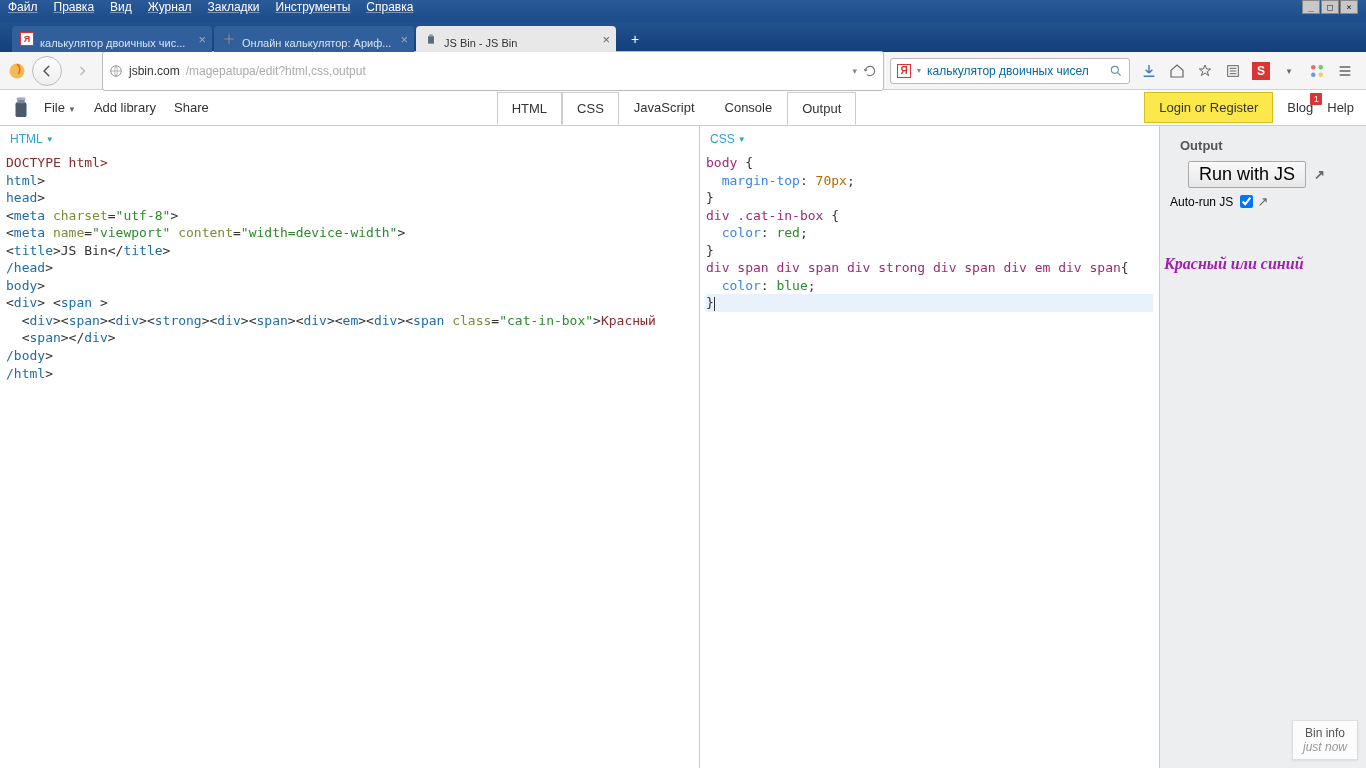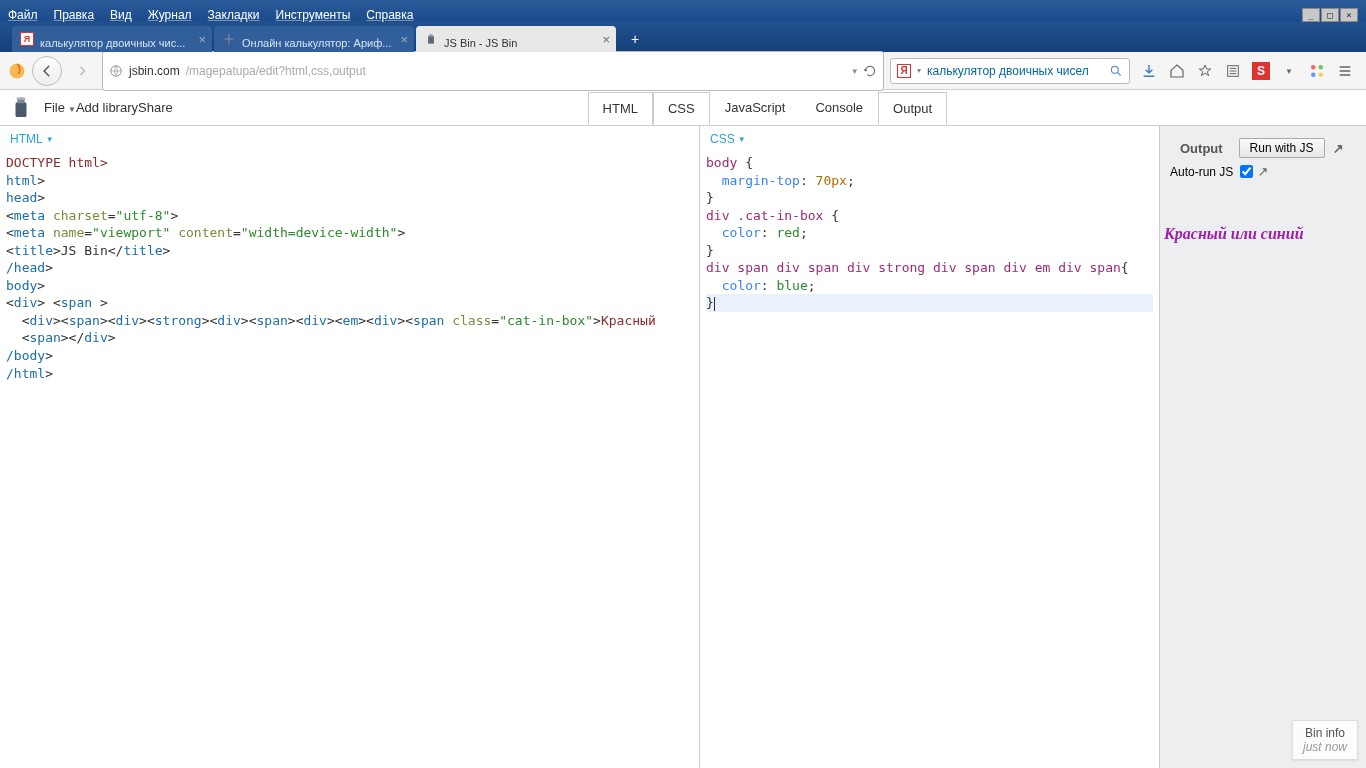--- a/index.html
+++ b/index.html
@@ -1,19 +1,19 @@
 <!DOCTYPE html>
 <html><head>
 <meta charset="utf-8">
 <style>
 * { box-sizing: border-box; margin: 0; padding: 0; }
 body { font-family: "Segoe UI", Tahoma, sans-serif; font-size: 12px; width: 1366px; height: 768px; overflow: hidden; background: #fff; }
 
 
-.browser-menubar { background: linear-gradient(#2b5a99, #1b4b8a); color: #fff; height: 22px; display: flex; align-items: flex-end; padding: 0 8px; gap: 16px; font-size: 12px; }
+.browser-menubar { background: linear-gradient(#2b5a99, #1b4b8a); color: #fff; height: 22px; display: flex; align-items: flex-start; padding: 0 8px; gap: 16px; font-size: 12px; }
 .browser-menubar span { text-decoration: underline; text-decoration-color: rgba(255,255,255,0.4); cursor: default; }
 .window-controls { margin-left: auto; display: flex; gap: 1px; }
 .window-controls div { width: 18px; height: 14px; background: #c8c8c8; border: 1px solid #888; display: flex; align-items: center; justify-content: center; font-size: 9px; font-family: monospace; color: #222; }
 
 .tab-strip { background: linear-gradient(#21518f, #14407a); height: 30px; display: flex; align-items: flex-end; padding-left: 12px; gap: 0; }
 .browser-tab { height: 26px; min-width: 200px; max-width: 200px; background: #315f9b; color: #d8e4f2; border-radius: 4px 4px 0 0; display: flex; align-items: center; padding: 0 6px 0 8px; margin-right: 2px; font-size: 11px; gap: 6px; position: relative; overflow: hidden; }
 .browser-tab.active { background: #e8e8e8; color: #333; }
 .browser-tab .favicon { width: 14px; height: 14px; flex-shrink: 0; }
 .browser-tab .tab-title { flex: 1; white-space: nowrap; overflow: hidden; text-overflow: ellipsis; margin-top: 8px; }
 .browser-tab .tab-close { font-size: 13px; color: #aaa; cursor: pointer; flex-shrink: 0; }
@@ -28,21 +28,21 @@
 .url-path-dim { color: #aaa; }
 .reload-btn { color: #777; cursor: pointer; }
 .search-bar { width: 240px; height: 26px; background: #fff; border: 1px solid #bbb; border-radius: 3px; display: flex; align-items: center; padding: 0 6px; gap: 6px; }
 .search-bar input { border: none; outline: none; flex: 1; font-size: 12px; color: #0369a1; }
 .toolbar-icons { display: flex; gap: 10px; align-items: center; padding: 0 4px; }
 .toolbar-icons .ico { width: 18px; height: 18px; display: flex; align-items: center; justify-content: center; color: #666; cursor: pointer; }
 
 
 .jsbin-topbar { height: 36px; background: #fff; border-bottom: 1px solid #ccc; display: flex; align-items: center; padding: 0 4px 0 10px; font-size: 13px; color: #333; }
 .jsbin-logo { width: 22px; height: 26px; margin-right: 12px; }
-.jsbin-menu { display: flex; align-items: center; }
+.jsbin-menu { display: flex; gap: 18px; align-items: center; }
 .jsbin-menu .item { cursor: pointer; color: #333; }
 .jsbin-menu .item .caret { font-size: 8px; margin-left: 3px; color: #666; }
 .panel-tabs { margin-left: auto; margin-right: auto; display: flex; }
 .panel-tabs .ptab { padding: 8px 14px; border: 1px solid transparent; cursor: pointer; color: #333; font-size: 13px; }
 .panel-tabs .ptab.active { border: 1px solid #ccc; border-bottom: 1px solid #fff; background: #fff; position: relative; top: 1px; }
 .jsbin-right { display: flex; align-items: center; gap: 14px; }
 .login-btn { background: #fbe84a; border: 1px solid #d4bf1f; padding: 7px 14px; color: #333; cursor: pointer; font-size: 13px; }
 .blog-link { position: relative; cursor: pointer; color: #333; }
 .blog-badge { position: absolute; top: -7px; right: -9px; background: #d33; color: #fff; font-size: 9px; width: 12px; height: 12px; display: flex; align-items: center; justify-content: center; border-radius: 1px; }
 .help-link { cursor: pointer; color: #333; margin-right: 8px; }
@@ -62,21 +62,21 @@
 .val { color: #2b8a2b; }
 .num { color: #b06a00; }
 .txt { color: #8a2b2b; }
 
 .panel-html { width: 700px; }
 .panel-css { width: 460px; }
 .panel-output { flex: 1; background: #eceef0; }
 
 .output-head { padding: 6px 10px; font-size: 13px; font-weight: bold; color: #555; display: flex; align-items: center; gap: 8px; flex-wrap: wrap; }
 .output-area { background: #eceef0; padding: 6px 10px; }
-.run-btn { background: linear-gradient(#fafafa,#e7e7e7); border: 1px solid #aaa; padding: 2px 10px; font-size: 12px; cursor: pointer; border-radius: 2px; margin-left: 8px; }
+.run-btn { background: linear-gradient(#fafafa,#e7e7e7); border: 1px solid #aaa; padding: 2px 10px; font-size: 18px; cursor: pointer; border-radius: 2px; margin-left: 8px; }
 .autorun { font-size: 12px; display: flex; align-items: center; gap: 4px; margin-top: 0; }
 .autorun input { margin-left: 3px; }
 .share-arrow { color: #666; font-size: 13px; cursor: pointer; }
 
 .output-result { margin-top: 40px; font-family: "Times New Roman", serif; font-size: 16px; font-weight: bold; font-style: italic; color: #a21caf; padding: 0 4px; }
 
 .bininfo { position: absolute; right: 8px; bottom: 8px; background: #fcfcfc; border: 1px solid #ddd; padding: 5px 10px; font-size: 12px; color: #555; text-align: center; box-shadow: 0 1px 2px rgba(0,0,0,0.08); margin-top: 40px; }
 .bininfo .sub { font-size: 12px; color: #999; font-style: italic; }
 
 .css-line-hl { background: #e9f2fb; display: inline-block; width: 100%; }
@@ -233,20 +233,28 @@
     <span class="item">Add library</span>
     <span class="item">Share</span>
   </div>
   <div class="panel-tabs">
     <div class="ptab active">HTML</div>
     <div class="ptab active">CSS</div>
     <div class="ptab">JavaScript</div>
     <div class="ptab">Console</div>
     <div class="ptab active">Output</div>
   </div>
+  <div class="jsbin-right">
+    <span class="login-btn">Login or Register</span>
+    <span class="blog-link">
+      <span>Blog</span>
+      <span class="blog-badge">1</span>
+    </span>
+    <span class="help-link">Help</span>
+  </div>
 </div>
 
 <div class="workspace">
   <div class="panel panel-html">
     <div class="panel-header">
         <span>HTML</span>
         <span class="caret">▼</span>
       </div>
     <div class="panel-body" id="html-body"><div><span class="txt">DOCTYPE html&gt;</span></div><div><span class="tag">html</span><span>&gt;</span></div><div><span class="tag">head</span><span>&gt;</span></div><div><span>&lt;</span><span class="tag">meta</span><span> </span><span class="attr">charset</span><span>=</span><span class="str">"utf-8"</span><span>&gt;</span></div><div><span>&lt;</span><span class="tag">meta</span><span> </span><span class="attr">name</span><span>=</span><span class="str">"viewport"</span><span> </span><span class="attr">content</span><span>=</span><span class="str">"width=device-width"</span><span>&gt;</span></div><div><span>&lt;</span><span class="tag">title</span><span>&gt;JS Bin&lt;/</span><span class="tag">title</span><span>&gt;</span></div><div><span class="tag">/head</span><span>&gt;</span></div><div><span class="tag">body</span><span>&gt;</span></div><div><span>&lt;</span><span class="tag">div</span><span>&gt; &lt;</span><span class="tag">span</span><span> &gt;</span></div><div><span>  &lt;</span><span class="tag">div</span><span>&gt;&lt;</span><span class="tag">span</span><span>&gt;&lt;</span><span class="tag">div</span><span>&gt;&lt;</span><span class="tag">strong</span><span>&gt;&lt;</span><span class="tag">div</span><span>&gt;&lt;</span><span class="tag">span</span><span>&gt;&lt;</span><span class="tag">div</span><span>&gt;&lt;</span><span class="tag">em</span><span>&gt;&lt;</span><span class="tag">div</span><span>&gt;&lt;</span><span class="tag">span</span><span> </span><span class="attr">class</span><span>=</span><span class="str">"cat-in-box"</span><span>&gt;</span><span class="txt">Красный </span></div><div><span>  &lt;</span><span class="tag">span</span><span>&gt;&lt;/</span><span class="tag">div</span><span>&gt;</span></div><div><span class="tag">/body</span><span>&gt;</span></div><div><span class="tag">/html</span><span>&gt;</span></div></div>
   </div>

